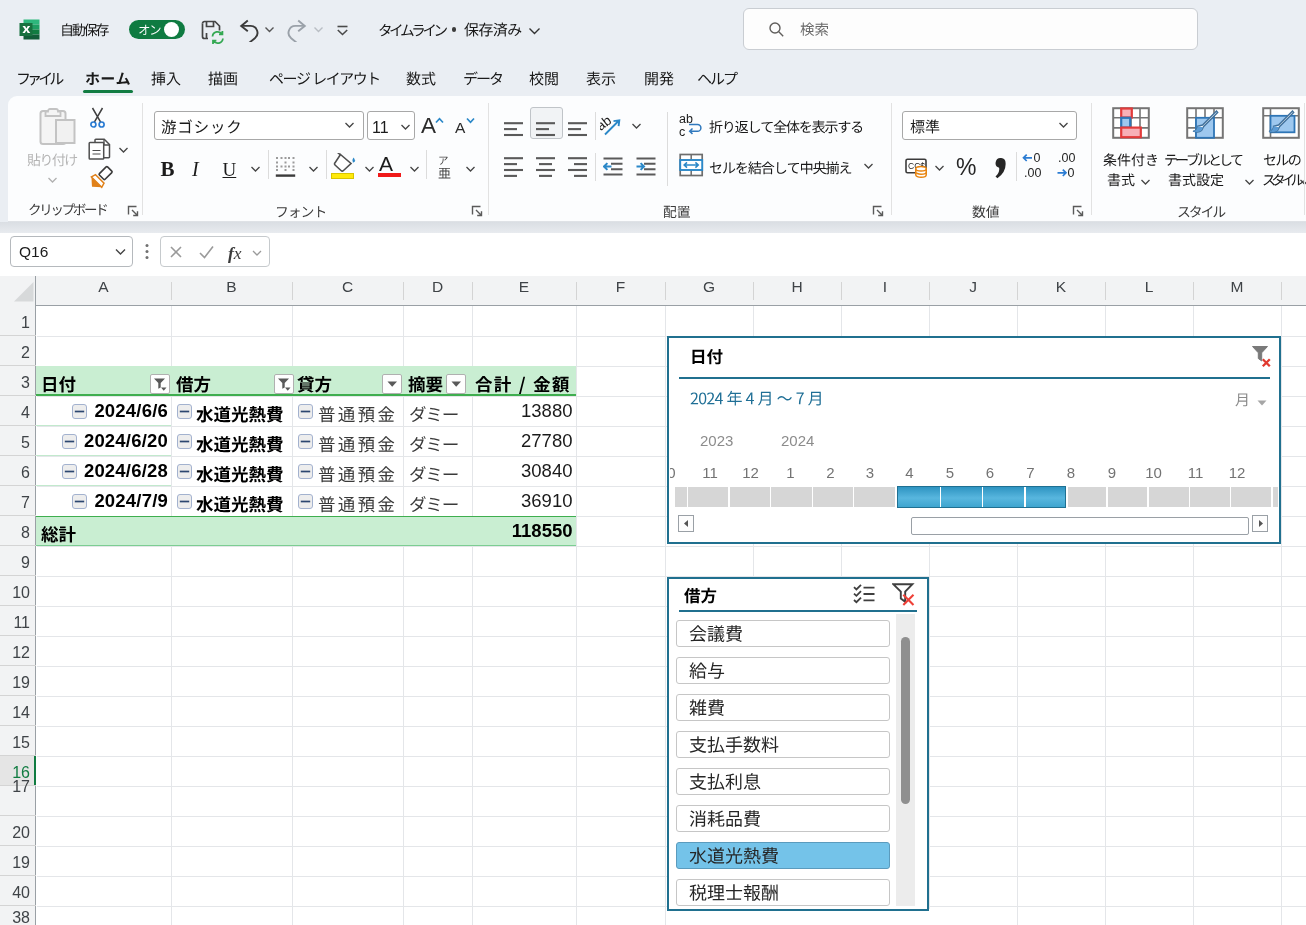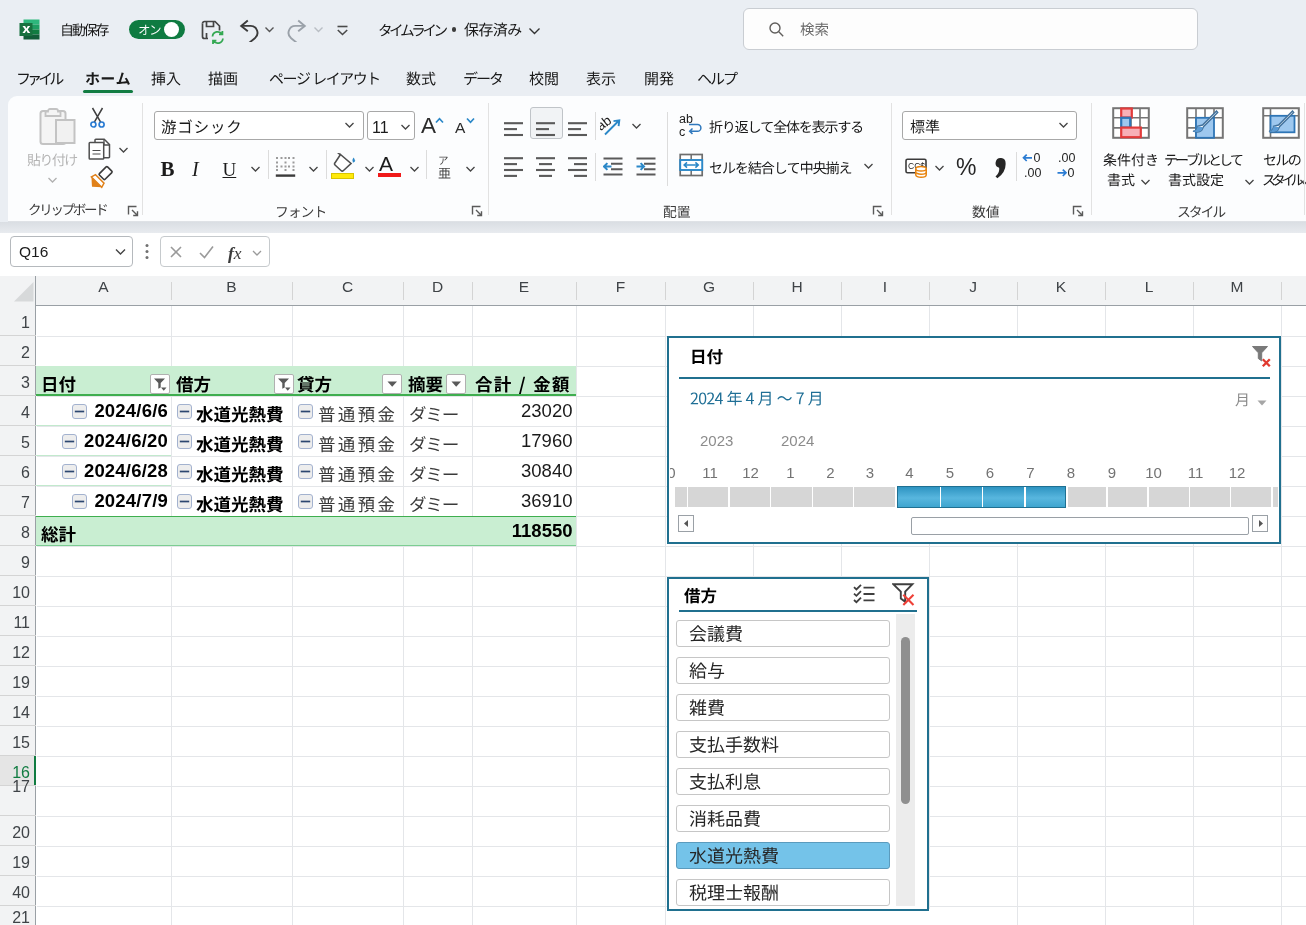--- a/index.html
+++ b/index.html
@@ -588,21 +588,21 @@
 <div style="position:absolute;left:34.0px;top:756.0px;width:2.0px;height:29.0px;background:#107c41"></div>
 <div style="position:absolute;top:764.7px;font-family:Liberation Sans,sans-serif;font-size:16px;color:#107c41;font-weight:400;line-height:16px;white-space:pre;right:1276.0px;">16</div>
 <div style="position:absolute;left:0.0px;top:815.0px;width:36.0px;height:1.0px;background:#d4d4d4"></div>
 <div style="position:absolute;top:779px;font-family:Liberation Sans,sans-serif;font-size:16px;color:#3f4347;font-weight:400;line-height:16px;white-space:pre;right:1276.0px;">17</div>
 <div style="position:absolute;left:0.0px;top:845.0px;width:36.0px;height:1.0px;background:#d4d4d4"></div>
 <div style="position:absolute;top:824.7px;font-family:Liberation Sans,sans-serif;font-size:16px;color:#3f4347;font-weight:400;line-height:16px;white-space:pre;right:1276.0px;">20</div>
 <div style="position:absolute;left:0.0px;top:875.0px;width:36.0px;height:1.0px;background:#d4d4d4"></div>
 <div style="position:absolute;top:854.7px;font-family:Liberation Sans,sans-serif;font-size:16px;color:#3f4347;font-weight:400;line-height:16px;white-space:pre;right:1276.0px;">19</div>
 <div style="position:absolute;left:0.0px;top:905.0px;width:36.0px;height:1.0px;background:#d4d4d4"></div>
 <div style="position:absolute;top:884.7px;font-family:Liberation Sans,sans-serif;font-size:16px;color:#3f4347;font-weight:400;line-height:16px;white-space:pre;right:1276.0px;">40</div>
-<div style="position:absolute;top:909.7px;font-family:Liberation Sans,sans-serif;font-size:16px;color:#3f4347;font-weight:400;line-height:16px;white-space:pre;right:1276.0px;">21</div>
+<div style="position:absolute;top:909.7px;font-family:Liberation Sans,sans-serif;font-size:16px;color:#3f4347;font-weight:400;line-height:16px;white-space:pre;right:1276.0px;">38</div>
 <div style="position:absolute;left:36.0px;top:366.0px;width:540.0px;height:30.0px;background:#c9eed2"></div>
 <div style="position:absolute;left:36.0px;top:516.0px;width:540.0px;height:30.0px;background:#c9eed2"></div>
 <div style="position:absolute;left:36.0px;top:394.4px;width:540.0px;height:1.6px;background:#3fae4f"></div>
 <div style="position:absolute;left:36.0px;top:515.6px;width:540.0px;height:1.4px;background:#3fae4f"></div>
 <div style="position:absolute;left:36.0px;top:545.0px;width:540.0px;height:1.2px;background:#7ccd92"></div>
 <div style="position:absolute;left:36.0px;top:425.0px;width:135.0px;height:1.0px;background:#c2e9cd"></div>
 <div style="position:absolute;left:36.0px;top:455.0px;width:135.0px;height:1.0px;background:#c2e9cd"></div>
 <div style="position:absolute;left:36.0px;top:485.0px;width:135.0px;height:1.0px;background:#c2e9cd"></div>
 <svg style="position:absolute;left:41.0px;top:372.3px;overflow:visible" width="37" height="24">
     <use href="#t34" fill="#000" transform="translate(0,18.9)"></use>
@@ -652,21 +652,21 @@
 <svg style="position:absolute;left:298.0px;top:403.5px" width="15" height="15" viewBox="0 0 15 15">
     <rect x="0.5" y="0.5" width="14" height="14" rx="2.5" fill="#ededed" stroke="#a3b2cf"></rect>
     <path d="M2.8 7.5 h9.4" stroke="#2c4770" stroke-width="1.7"></path>
   </svg>
 <svg style="position:absolute;left:318.0px;top:402.3px;overflow:visible" width="81" height="24">
     <use href="#t40" fill="#3a3a3a" transform="translate(0,18.9)"></use>
   </svg>
 <svg style="position:absolute;left:409.0px;top:402.3px;overflow:visible" width="51" height="24">
     <use href="#t41" fill="#3a3a3a" transform="translate(0,18.9)"></use>
   </svg>
-<div style="position:absolute;top:402.4px;font-family:Liberation Sans,sans-serif;font-size:18.5px;color:#1a1a1a;font-weight:400;line-height:18.5px;white-space:pre;right:733.5px;">23020</div>
+<div style="position:absolute;top:402.4px;font-family:Liberation Sans,sans-serif;font-size:18.5px;color:#1a1a1a;font-weight:400;line-height:18.5px;white-space:pre;right:733.5px;">13880</div>
 <div style="position:absolute;top:432.4px;font-family:Liberation Sans,sans-serif;font-size:18.5px;color:#000;font-weight:700;line-height:18.5px;white-space:pre;letter-spacing:0.2px;right:1138.0px;">2024/6/20</div>
 <svg style="position:absolute;left:61.9px;top:433.5px" width="15" height="15" viewBox="0 0 15 15">
     <rect x="0.5" y="0.5" width="14" height="14" rx="2.5" fill="#ededed" stroke="#a3b2cf"></rect>
     <path d="M2.8 7.5 h9.4" stroke="#2c4770" stroke-width="1.7"></path>
   </svg>
 <svg style="position:absolute;left:177.0px;top:433.5px" width="15" height="15" viewBox="0 0 15 15">
     <rect x="0.5" y="0.5" width="14" height="14" rx="2.5" fill="#ededed" stroke="#a3b2cf"></rect>
     <path d="M2.8 7.5 h9.4" stroke="#2c4770" stroke-width="1.7"></path>
   </svg>
 <svg style="position:absolute;left:196.0px;top:432.3px;overflow:visible" width="90" height="24">
@@ -675,21 +675,21 @@
 <svg style="position:absolute;left:298.0px;top:433.5px" width="15" height="15" viewBox="0 0 15 15">
     <rect x="0.5" y="0.5" width="14" height="14" rx="2.5" fill="#ededed" stroke="#a3b2cf"></rect>
     <path d="M2.8 7.5 h9.4" stroke="#2c4770" stroke-width="1.7"></path>
   </svg>
 <svg style="position:absolute;left:318.0px;top:432.3px;overflow:visible" width="81" height="24">
     <use href="#t40" fill="#3a3a3a" transform="translate(0,18.9)"></use>
   </svg>
 <svg style="position:absolute;left:409.0px;top:432.3px;overflow:visible" width="51" height="24">
     <use href="#t41" fill="#3a3a3a" transform="translate(0,18.9)"></use>
   </svg>
-<div style="position:absolute;top:432.4px;font-family:Liberation Sans,sans-serif;font-size:18.5px;color:#1a1a1a;font-weight:400;line-height:18.5px;white-space:pre;right:733.5px;">17960</div>
+<div style="position:absolute;top:432.4px;font-family:Liberation Sans,sans-serif;font-size:18.5px;color:#1a1a1a;font-weight:400;line-height:18.5px;white-space:pre;right:733.5px;">27780</div>
 <div style="position:absolute;top:462.4px;font-family:Liberation Sans,sans-serif;font-size:18.5px;color:#000;font-weight:700;line-height:18.5px;white-space:pre;letter-spacing:0.2px;right:1138.0px;">2024/6/28</div>
 <svg style="position:absolute;left:61.9px;top:463.5px" width="15" height="15" viewBox="0 0 15 15">
     <rect x="0.5" y="0.5" width="14" height="14" rx="2.5" fill="#ededed" stroke="#a3b2cf"></rect>
     <path d="M2.8 7.5 h9.4" stroke="#2c4770" stroke-width="1.7"></path>
   </svg>
 <svg style="position:absolute;left:177.0px;top:463.5px" width="15" height="15" viewBox="0 0 15 15">
     <rect x="0.5" y="0.5" width="14" height="14" rx="2.5" fill="#ededed" stroke="#a3b2cf"></rect>
     <path d="M2.8 7.5 h9.4" stroke="#2c4770" stroke-width="1.7"></path>
   </svg>
 <svg style="position:absolute;left:196.0px;top:462.3px;overflow:visible" width="90" height="24">

